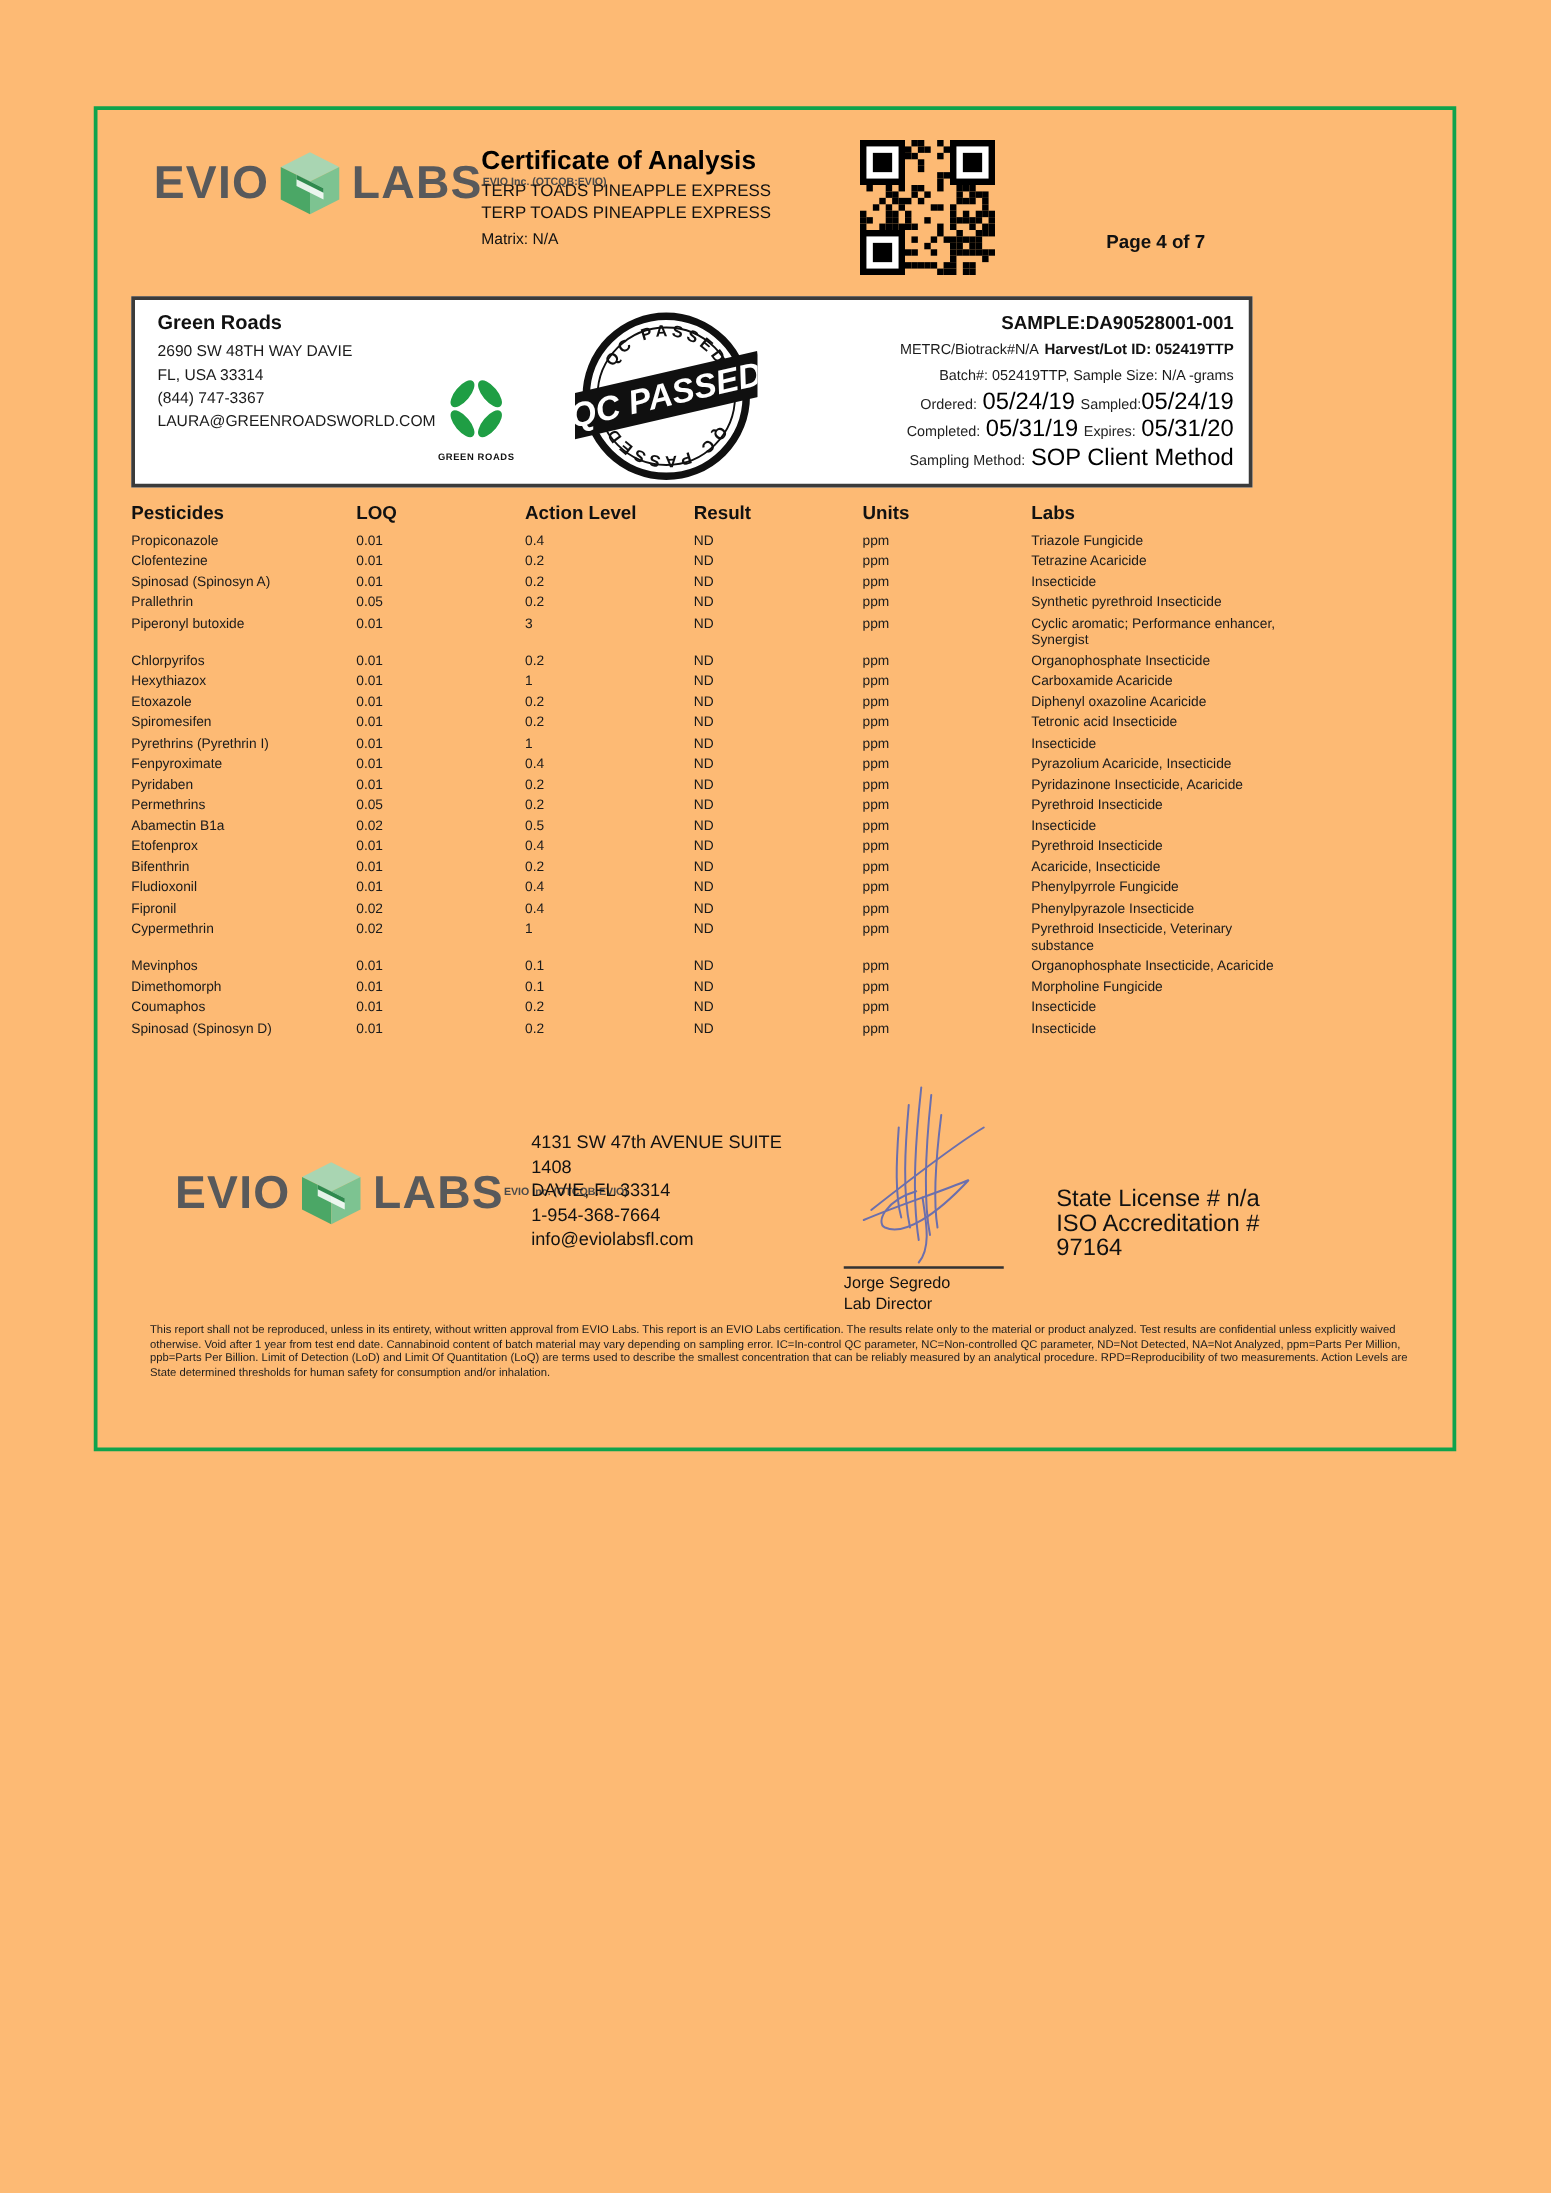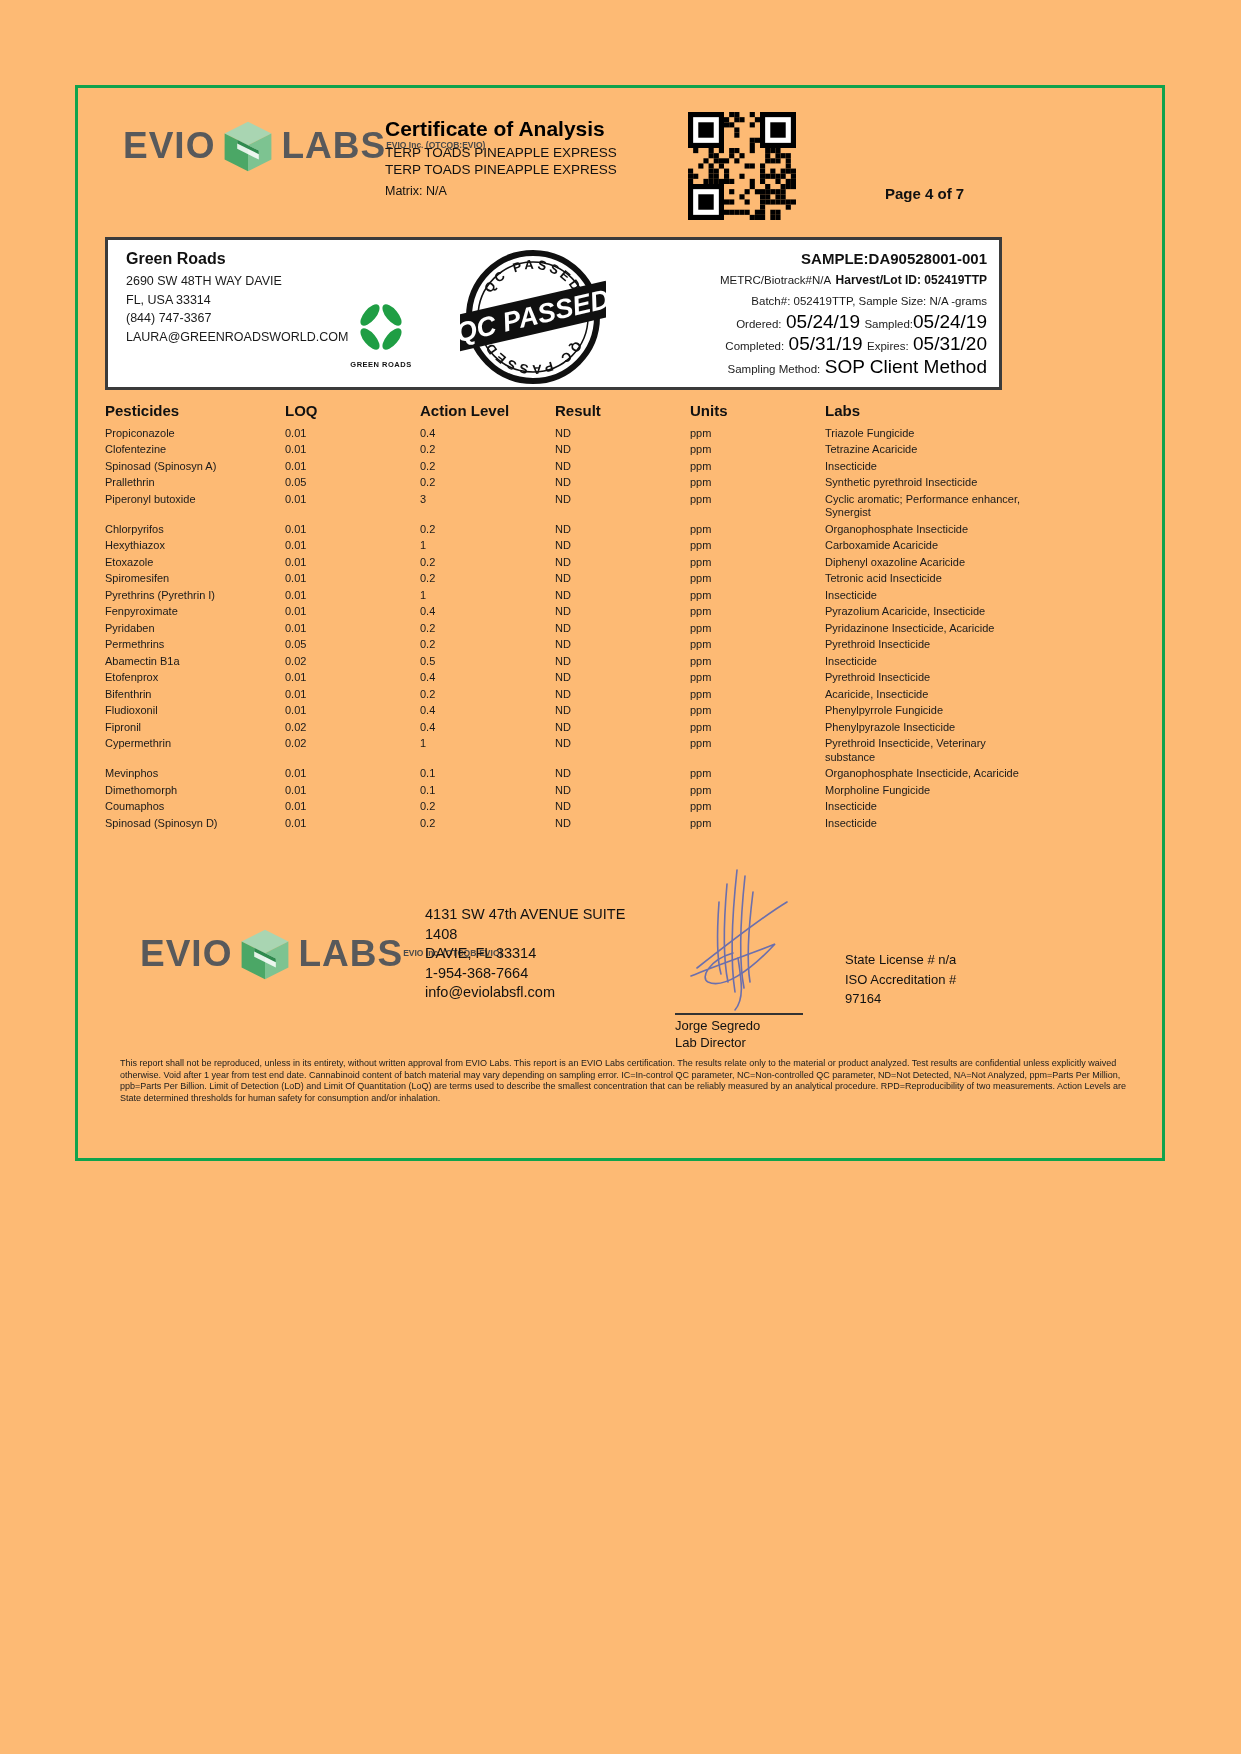--- a/index.html
+++ b/index.html
@@ -56,21 +56,21 @@
 
   
   .footer-logo { position:absolute; left:140px; top:928px; }
   .footer-address { position:absolute; left:425px; top:905px; width:230px; }
   .addr-line { font-size:14.5px; line-height:19.5px; color:#111; }
   .signature { position:absolute; left:675px; top:862px; width:130px; height:152px; }
   .sig-rule { position:absolute; left:675px; top:1013px; width:128px; border-top:2px solid #333; }
   .signatory { position:absolute; left:675px; top:1018px; }
   .sig-name, .sig-title { font-size:13px; line-height:16.5px; color:#111; }
   .license-block { position:absolute; left:845px; top:950px; }
-  .lic-line { font-size:13px; line-height:19.5px; color:#111; }
+  .lic-line { font-size:19px; line-height:19.5px; color:#111; }
 
   .disclaimer { position:absolute; left:120px; top:1058px; width:1016px; font-size:9px; line-height:11.6px; color:#1c1c1c; text-align:left; }
 </style>
 </head>
 <body>
 
 <div class="sheet">
   <div class="green-frame"></div>
 
   <div class="header-logo evio-logo">

